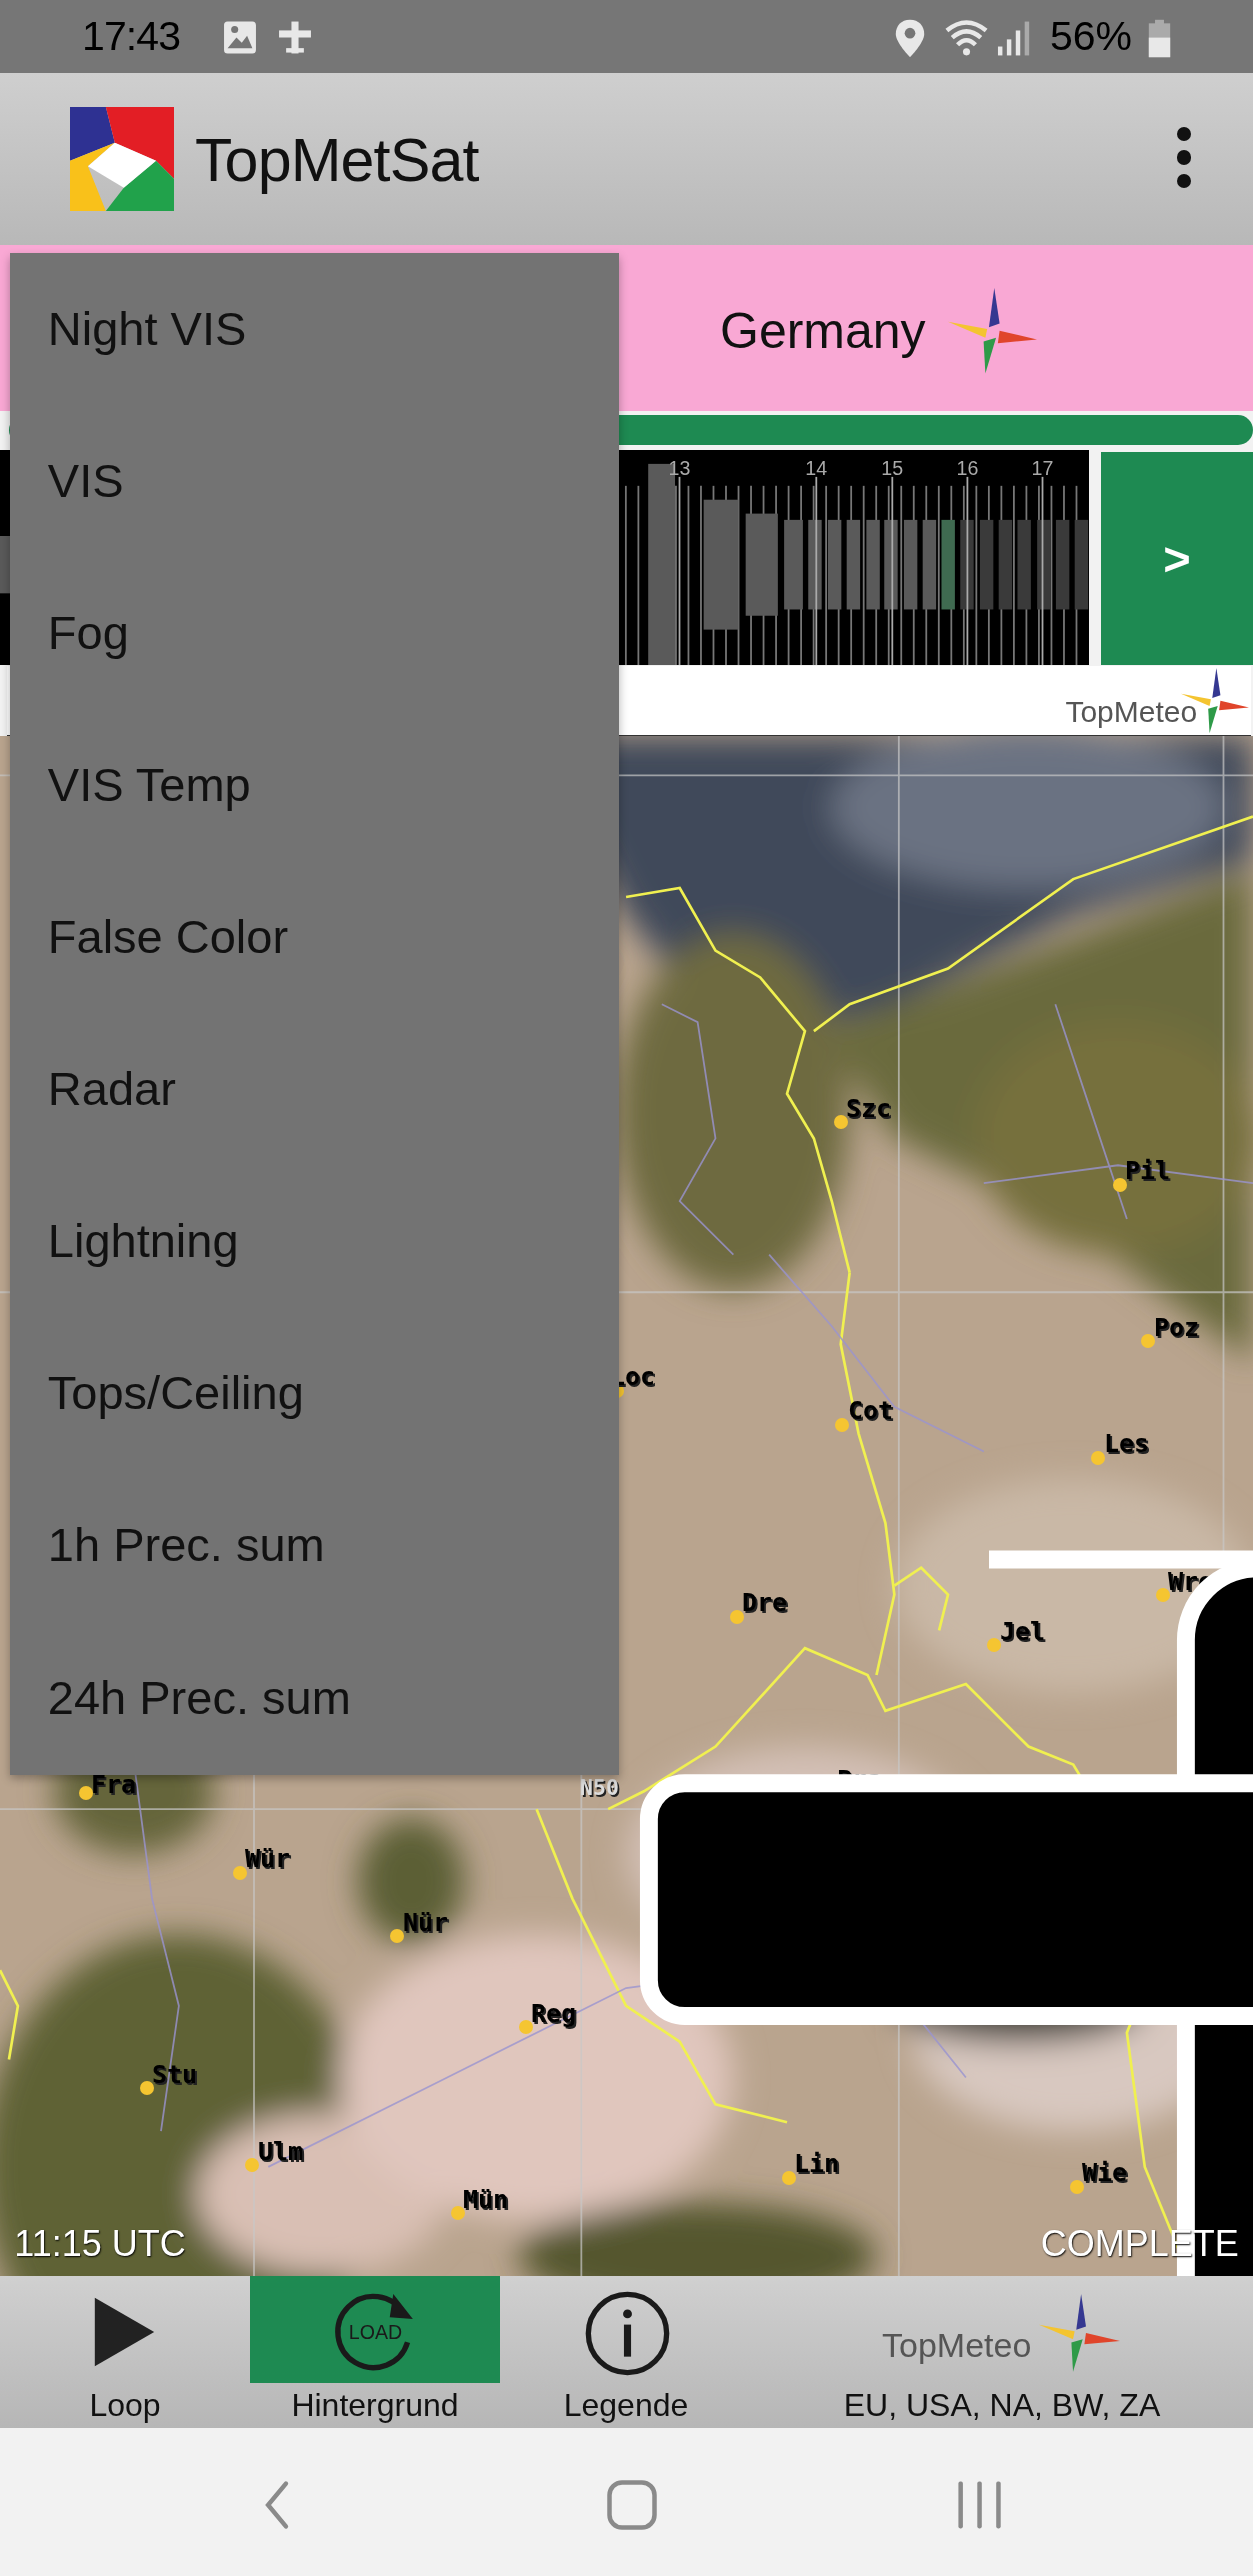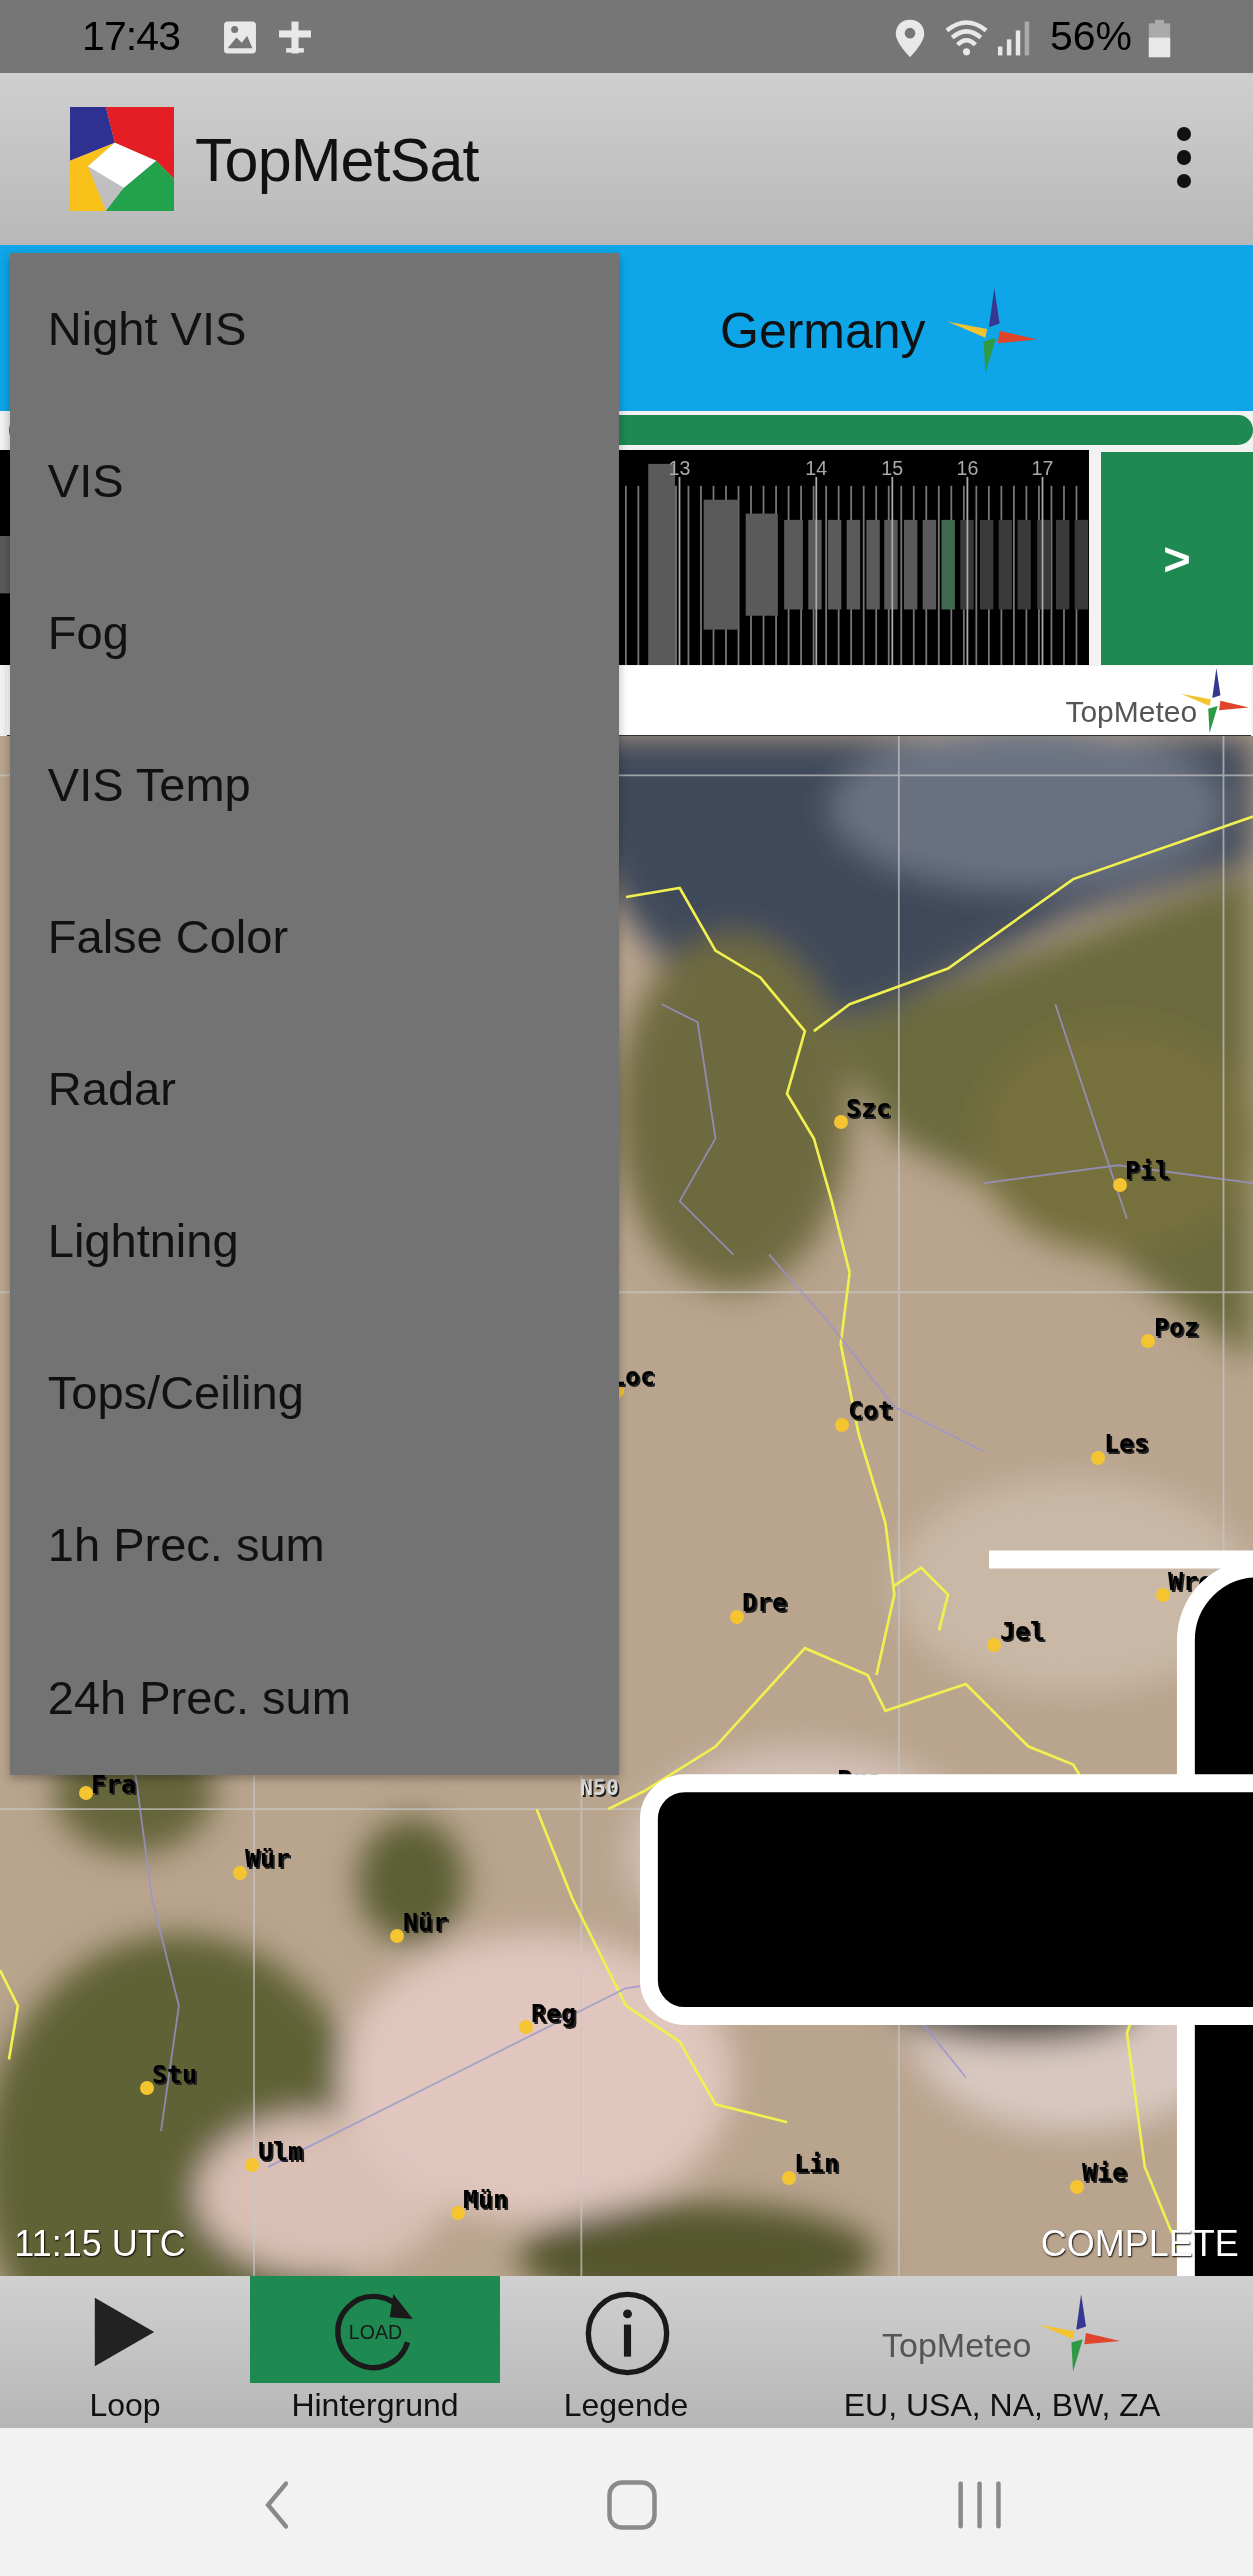--- a/index.html
+++ b/index.html
@@ -6,21 +6,21 @@
   html, body { width: 1253px; height: 2576px; overflow: hidden; background: #f2f2f2; font-family: "Liberation Sans", sans-serif; }
   .status-bar { position: absolute; left: 0; top: 0; width: 1253px; height: 73px; background: #767676; color: #000000; }
   .status-time { position: absolute; left: 82px; top: 12.5px; font-size: 41px; letter-spacing: -0.9px; }
   .status-ico { position: absolute; top: 18px; }
   .status-batt-text { position: absolute; left: 1050px; top: 12.5px; font-size: 41px; }
   .app-bar { position: absolute; left: 0; top: 73px; width: 1253px; height: 172px; background: linear-gradient(#cfcfcf, #b8b8b8); }
   .app-logo { position: absolute; left: 70px; top: 34px; width: 104px; height: 104px; }
   .app-title { position: absolute; left: 195px; top: 52px; font-size: 61px; color: #111; letter-spacing: -0.9px; }
   .overflow-menu { position: absolute; left: 1168px; top: 54px; width: 32px; height: 72px; }
   .overflow-menu span { display: block; width: 14.3px; height: 14.3px; border-radius: 50%; background: #111; margin: 0 auto 9px; }
-  .region-bar { position: absolute; left: 0; top: 245px; width: 1253px; height: 166px; background: #0ea5e9; }
+  .region-bar { position: absolute; left: 0; top: 245px; width: 1253px; height: 166px; background: #f9a8d4; }
   .region-name { position: absolute; left: 720px; top: 57px; font-size: 50px; color: #111; }
   .region-logo { position: absolute; left: 948px; top: 43px; width: 89px; height: 89px; }
   .progress { position: absolute; left: 9px; top: 415px; width: 1244px; height: 30px; background: #1e8a52; border-radius: 15px; }
   .timeline { position: absolute; left: 0; top: 450px; width: 1089px; height: 215px; background: #000; overflow: hidden; }
   .timeline svg { width: 100%; height: 100%; }
   .next-btn { position: absolute; left: 1101px; top: 452px; width: 152px; height: 213px; background: #1e8a52; color: #fff; font-size: 47px; font-weight: bold; display: flex; align-items: center; justify-content: center; }
   .map-header { position: absolute; left: 7.2px; top: 666px; width: 1244px; height: 70px; background: #fff; border-bottom: 1.8px solid #333; }
   .map-header-brand { position: absolute; right: 54px; top: 29px; font-size: 30px; color: #555; }
   .map-header-logo { position: absolute; right: 1.8px; top: 1.8px; width: 68px; height: 68px; }
   .map { position: absolute; left: 0; top: 736px; width: 1253px; height: 1540px; overflow: hidden; background: #b49d84; }

